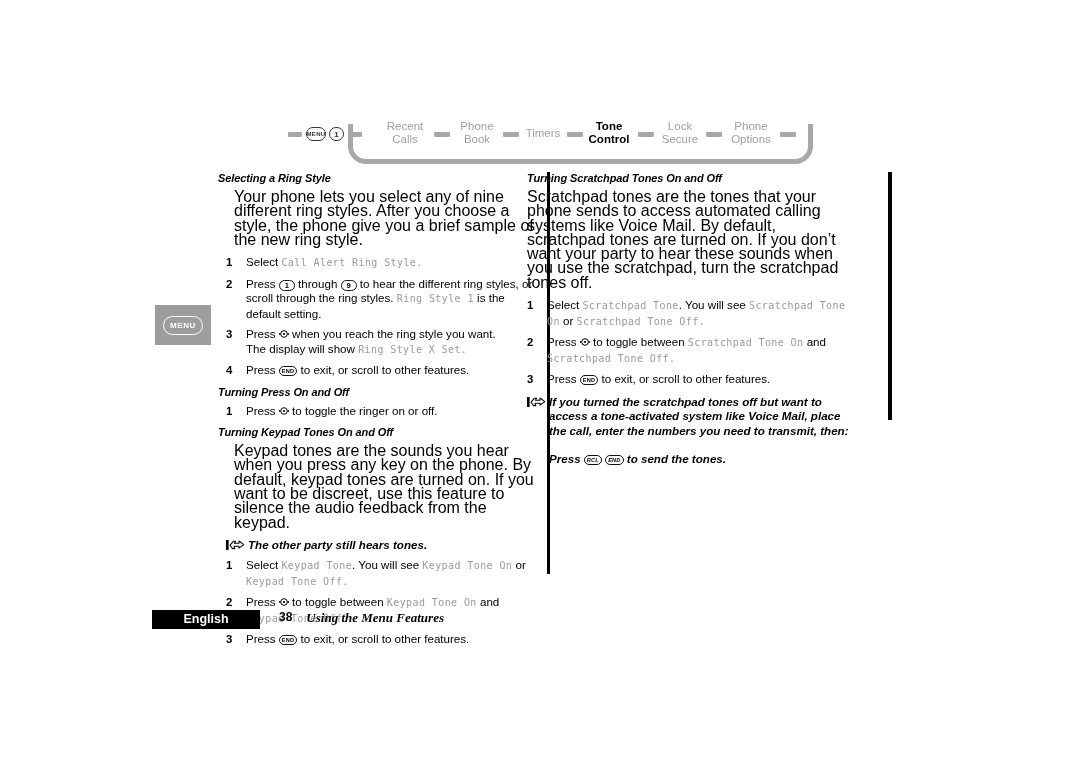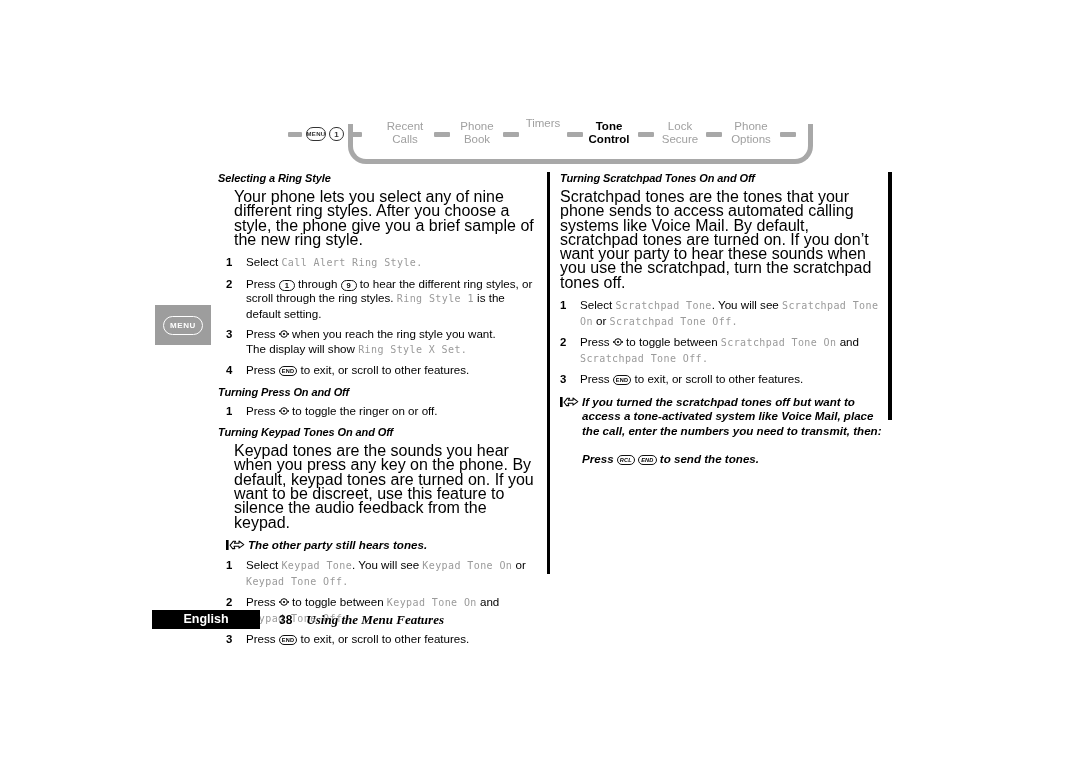--- a/index.html
+++ b/index.html
@@ -97,21 +97,21 @@
     height: 248px;
     background: #000;
   }
 
   
   .col {
     position: absolute;
     top: 172px;
   }
   .col-left  { left: 150px; width: 385px; }
-  .col-right { left: 560px; width: 325px; }
+  .col-right { left: 527px; width: 325px; }
 
   h2.sec {
     font-size: 11px;
     font-style: italic;
     font-weight: bold;
     margin: 0 0 6px 0;
     letter-spacing: -0.1px;
   }
   .col-left h2.sec { margin-left: 68px; }
 
@@ -255,21 +255,21 @@
     box-sizing: border-box;
   }
 
   
   .footer {
     position: absolute;
     left: 152px;
     top: 610px;
     height: 19px;
     display: flex;
-    align-items: center;
+    align-items: flex-start;
   }
   .footer .lang {
     background: #000;
     color: #fff;
     font-size: 12.5px;
     font-weight: bold;
     width: 108px;
     height: 19px;
     line-height: 19px;
     text-align: center;
@@ -305,21 +305,21 @@
       <span>Calls</span>
     </div>
     <div class="mm-dash" style="left:146px; width:16px;"></div>
 
     <div class="mm-label" style="left:163px; width:52px;">
       <span>Phone</span><br>
       <span>Book</span>
     </div>
     <div class="mm-dash" style="left:215px; width:16px;"></div>
 
-    <div class="mm-label" style="left:231px; width:48px; top:5px;">
+    <div class="mm-label" style="left:231px; width:48px; top:15px;">
       <span>Timers</span>
     </div>
     <div class="mm-dash" style="left:279px; width:16px;"></div>
 
     <div class="mm-label active" style="left:294px; width:54px;">
       <span>Tone</span><br>
       <span>Control</span>
     </div>
     <div class="mm-dash" style="left:350px; width:16px;"></div>
 

